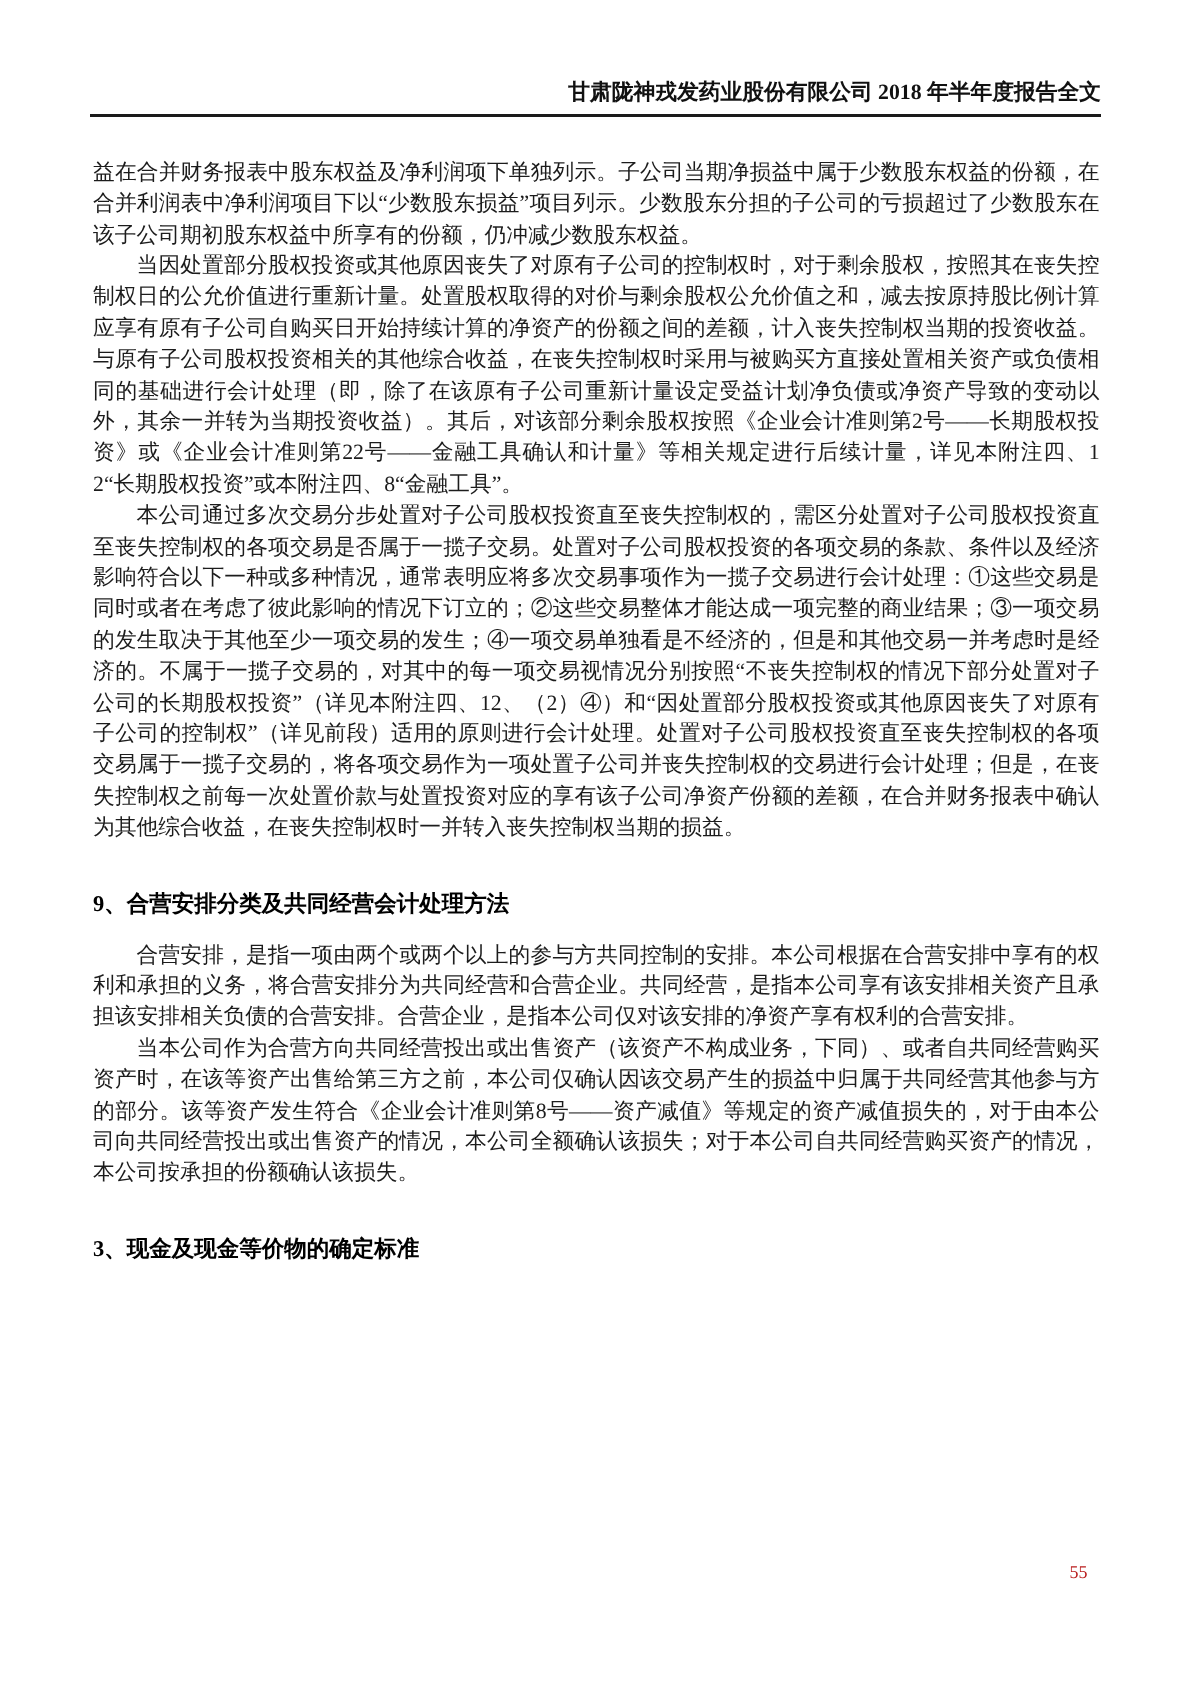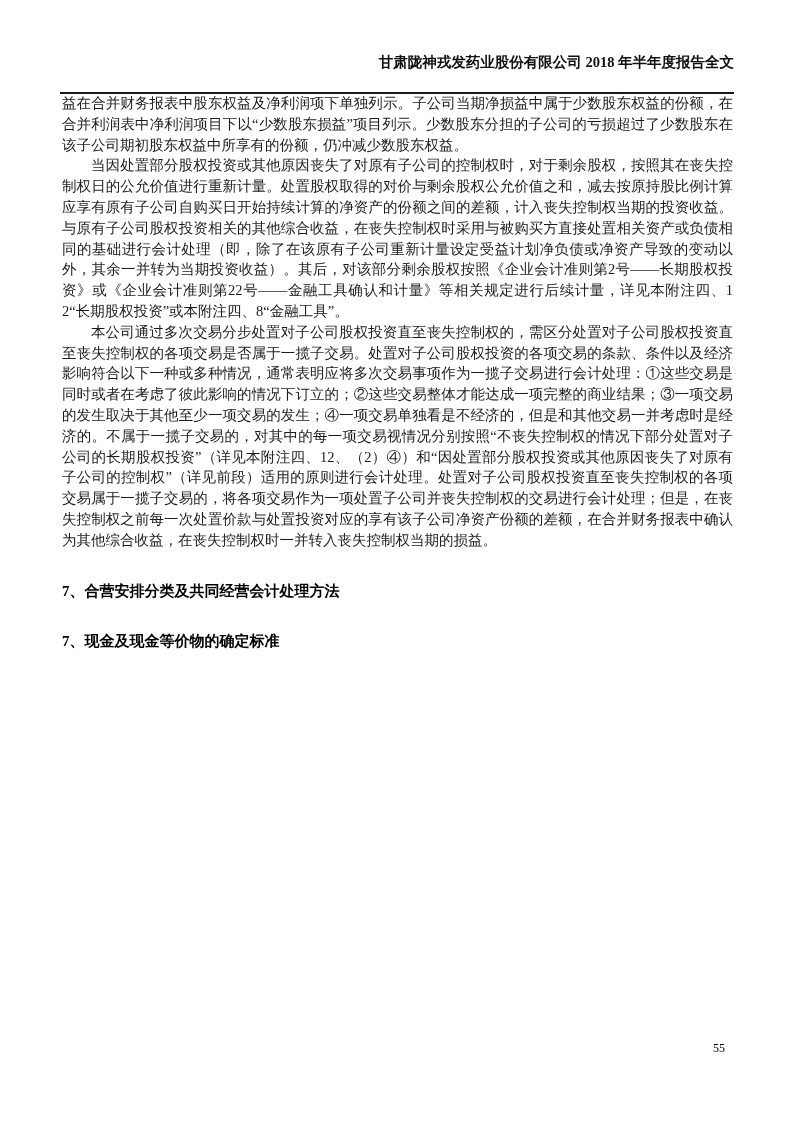--- a/index.html
+++ b/index.html
@@ -17,31 +17,31 @@
     overflow: hidden;
   }
   .page-header {
     position: absolute;
     top: 0;
     left: 60px;
     width: 674px;
   }
   .header-title {
     padding-top: 54px;
-    padding-bottom: 21px;
+    padding-bottom: 5px;
     text-align: right;
     font-size: 14.5px;
     line-height: 17px;
     font-weight: 600;
     color: #111111;
     border-bottom: 2px solid #1a1a1a;
   }
   .page-body {
     position: absolute;
-    top: 93px;
+    top: 105px;
     left: 62px;
     width: 671px;
   }
   p.para {
     margin: 0;
     font-size: 14.5px;
     line-height: 20.8px;
     text-align: justify;
     text-indent: 2em;
     word-break: break-all;
@@ -55,47 +55,49 @@
     line-height: 20px;
     font-weight: bold;
     color: #000000;
   }
   .page-number {
     position: absolute;
     top: 1041px;
     right: 68px;
     font-size: 12px;
     line-height: 14px;
-    color: #000000;
+    color: #b91c1c;
   }
 </style>
 </head>
 <body>
 
 <div class="page">
 
   <header class="page-header">
     <div class="header-title">甘肃陇神戎发药业股份有限公司 2018 年半年度报告全文</div>
   </header>
 
   <main class="page-body">
 
     <p class="para no-indent">益在合并财务报表中股东权益及净利润项下单独列示。子公司当期净损益中属于少数股东权益的份额，在合并利润表中净利润项目下以“少数股东损益”项目列示。少数股东分担的子公司的亏损超过了少数股东在该子公司期初股东权益中所享有的份额，仍冲减少数股东权益。</p>
 
     <p class="para">当因处置部分股权投资或其他原因丧失了对原有子公司的控制权时，对于剩余股权，按照其在丧失控制权日的公允价值进行重新计量。处置股权取得的对价与剩余股权公允价值之和，减去按原持股比例计算应享有原有子公司自购买日开始持续计算的净资产的份额之间的差额，计入丧失控制权当期的投资收益。与原有子公司股权投资相关的其他综合收益，在丧失控制权时采用与被购买方直接处置相关资产或负债相同的基础进行会计处理（即，除了在该原有子公司重新计量设定受益计划净负债或净资产导致的变动以外，其余一并转为当期投资收益）。其后，对该部分剩余股权按照《企业会计准则第2号——长期股权投资》或《企业会计准则第22号——金融工具确认和计量》等相关规定进行后续计量，详见本附注四、12“长期股权投资”或本附注四、8“金融工具”。</p>
 
     <p class="para">本公司通过多次交易分步处置对子公司股权投资直至丧失控制权的，需区分处置对子公司股权投资直至丧失控制权的各项交易是否属于一揽子交易。处置对子公司股权投资的各项交易的条款、条件以及经济影响符合以下一种或多种情况，通常表明应将多次交易事项作为一揽子交易进行会计处理：①这些交易是同时或者在考虑了彼此影响的情况下订立的；②这些交易整体才能达成一项完整的商业结果；③一项交易的发生取决于其他至少一项交易的发生；④一项交易单独看是不经济的，但是和其他交易一并考虑时是经济的。不属于一揽子交易的，对其中的每一项交易视情况分别按照“不丧失控制权的情况下部分处置对子公司的长期股权投资”（详见本附注四、12、（2）④）和“因处置部分股权投资或其他原因丧失了对原有子公司的控制权”（详见前段）适用的原则进行会计处理。处置对子公司股权投资直至丧失控制权的各项交易属于一揽子交易的，将各项交易作为一项处置子公司并丧失控制权的交易进行会计处理；但是，在丧失控制权之前每一次处置价款与处置投资对应的享有该子公司净资产份额的差额，在合并财务报表中确认为其他综合收益，在丧失控制权时一并转入丧失控制权当期的损益。</p>
 
-    <h2 class="sec-heading">7、合营安排分类及共同经营会计处理方法</h2>
+    <h2 class="sec-heading">9、合营安排分类及共同经营会计处理方法</h2>
+
+    <p class="para">合营安排，是指一项由两个或两个以上的参与方共同控制的安排。本公司根据在合营安排中享有的权利和承担的义务，将合营安排分为共同经营和合营企业。共同经营，是指本公司享有该安排相关资产且承担该安排相关负债的合营安排。合营企业，是指本公司仅对该安排的净资产享有权利的合营安排。</p>
 
 
 
+    <p class="para">当本公司作为合营方向共同经营投出或出售资产（该资产不构成业务，下同）、或者自共同经营购买资产时，在该等资产出售给第三方之前，本公司仅确认因该交易产生的损益中归属于共同经营其他参与方的部分。该等资产发生符合《企业会计准则第8号——资产减值》等规定的资产减值损失的，对于由本公司向共同经营投出或出售资产的情况，本公司全额确认该损失；对于本公司自共同经营购买资产的情况，本公司按承担的份额确认该损失。</p>
 
-
-    <h2 class="sec-heading">7、现金及现金等价物的确定标准</h2>
+    <h2 class="sec-heading">3、现金及现金等价物的确定标准</h2>
 
 
   </main>
 
   <footer>
     <span class="page-number">55</span>
   </footer>
 
 </div>
 

